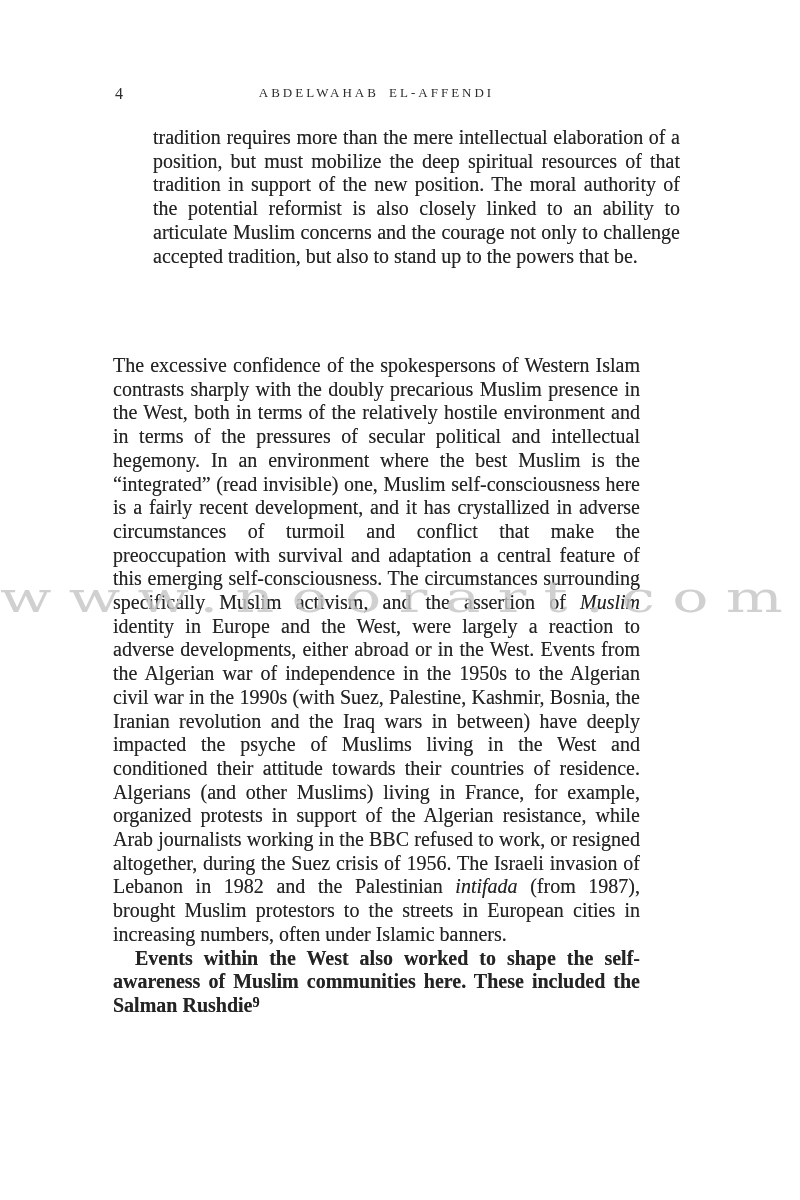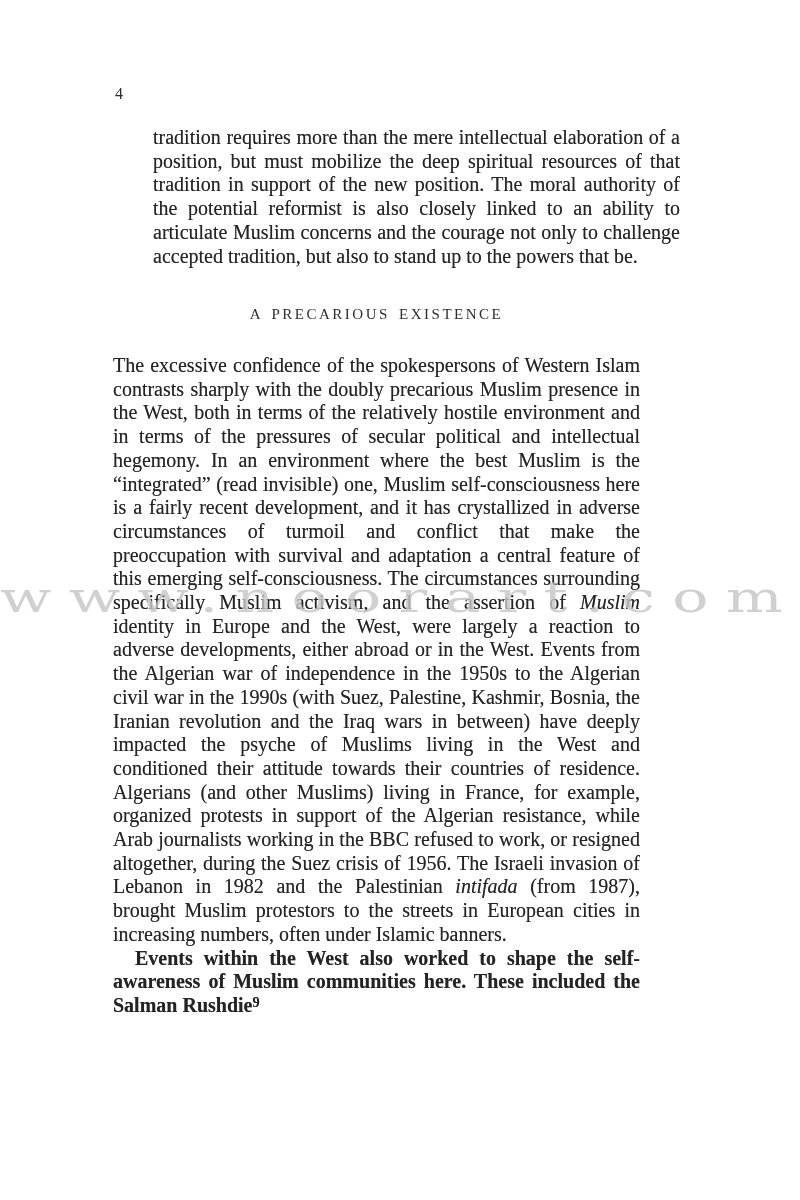--- a/index.html
+++ b/index.html
@@ -114,25 +114,25 @@
   }
 </style>
 </head>
 <body>
 
 <div class="page">
   <div class="text-col">
 
     <div class="runhead-row">
       <span class="pagenum">4</span>
+      <div class="runhead">ABDELWAHAB EL-AFFENDI</div>
     </div>
 
     <p class="body-text para-intro" id="para-intro"><span>tradition requires more than the mere intellectual elaboration of a position, but must mobilize the deep spiritual resources of that tradition in support of the new position. The moral authority of the potential reformist is also closely linked to an ability to articulate Muslim concerns and the courage not only to challenge accepted tradition, but also to stand up to the powers that be.</span></p>
 
-    <h2 class="section-heading">A PRECARIOUS EXISTENCE</h2>
 
     <div class="body-flow body-text" id="body-flow">
         <p class=""><span>The excessive confidence of the spokespersons of Western Islam contrasts sharply with the doubly precarious Muslim presence in the West, both in terms of the relatively hostile environment and in terms of the pressures of secular political and intellectual hegemony. In an environment where the best Muslim is the “integrated” (read invisible) one, Muslim self-consciousness here is a fairly recent development, and it has crystallized in adverse circumstances of turmoil and conflict that make the preoccupation with survival and adaptation a central feature of this emerging self-consciousness. The circumstances surrounding specifically Muslim activism, and the assertion of </span><i>Muslim</i><span> identity in Europe and the West, were largely a reaction to adverse developments, either abroad or in the West. Events from the Algerian war of independence in the 1950s to the Algerian civil war in the 1990s (with Suez, Palestine, Kashmir, Bosnia, the Iranian revolution and the Iraq wars in between) have deeply impacted the psyche of Muslims living in the West and conditioned their attitude towards their countries of residence. Algerians (and other Muslims) living in France, for example, organized protests in support of the Algerian resistance, while Arab journalists working in the BBC refused to work, or resigned altogether, during the Suez crisis of 1956. The Israeli invasion of Lebanon in 1982 and the Palestinian </span><i>intifada</i><span> (from 1987), brought Muslim protestors to the streets in European cities in increasing numbers, often under Islamic banners.</span></p>
         <p class="indented"><span>Events within the West also worked to shape the self-awareness of Muslim communities here. These included the Salman Rushdie</span><sup>9</sup></p>
       </div>
 
   </div>
 
   <div class="watermark">
     <span id="wm-text" style="color: rgb(198, 198, 198); transform: scaleX(1.43393);">www.noorart.com</span>

